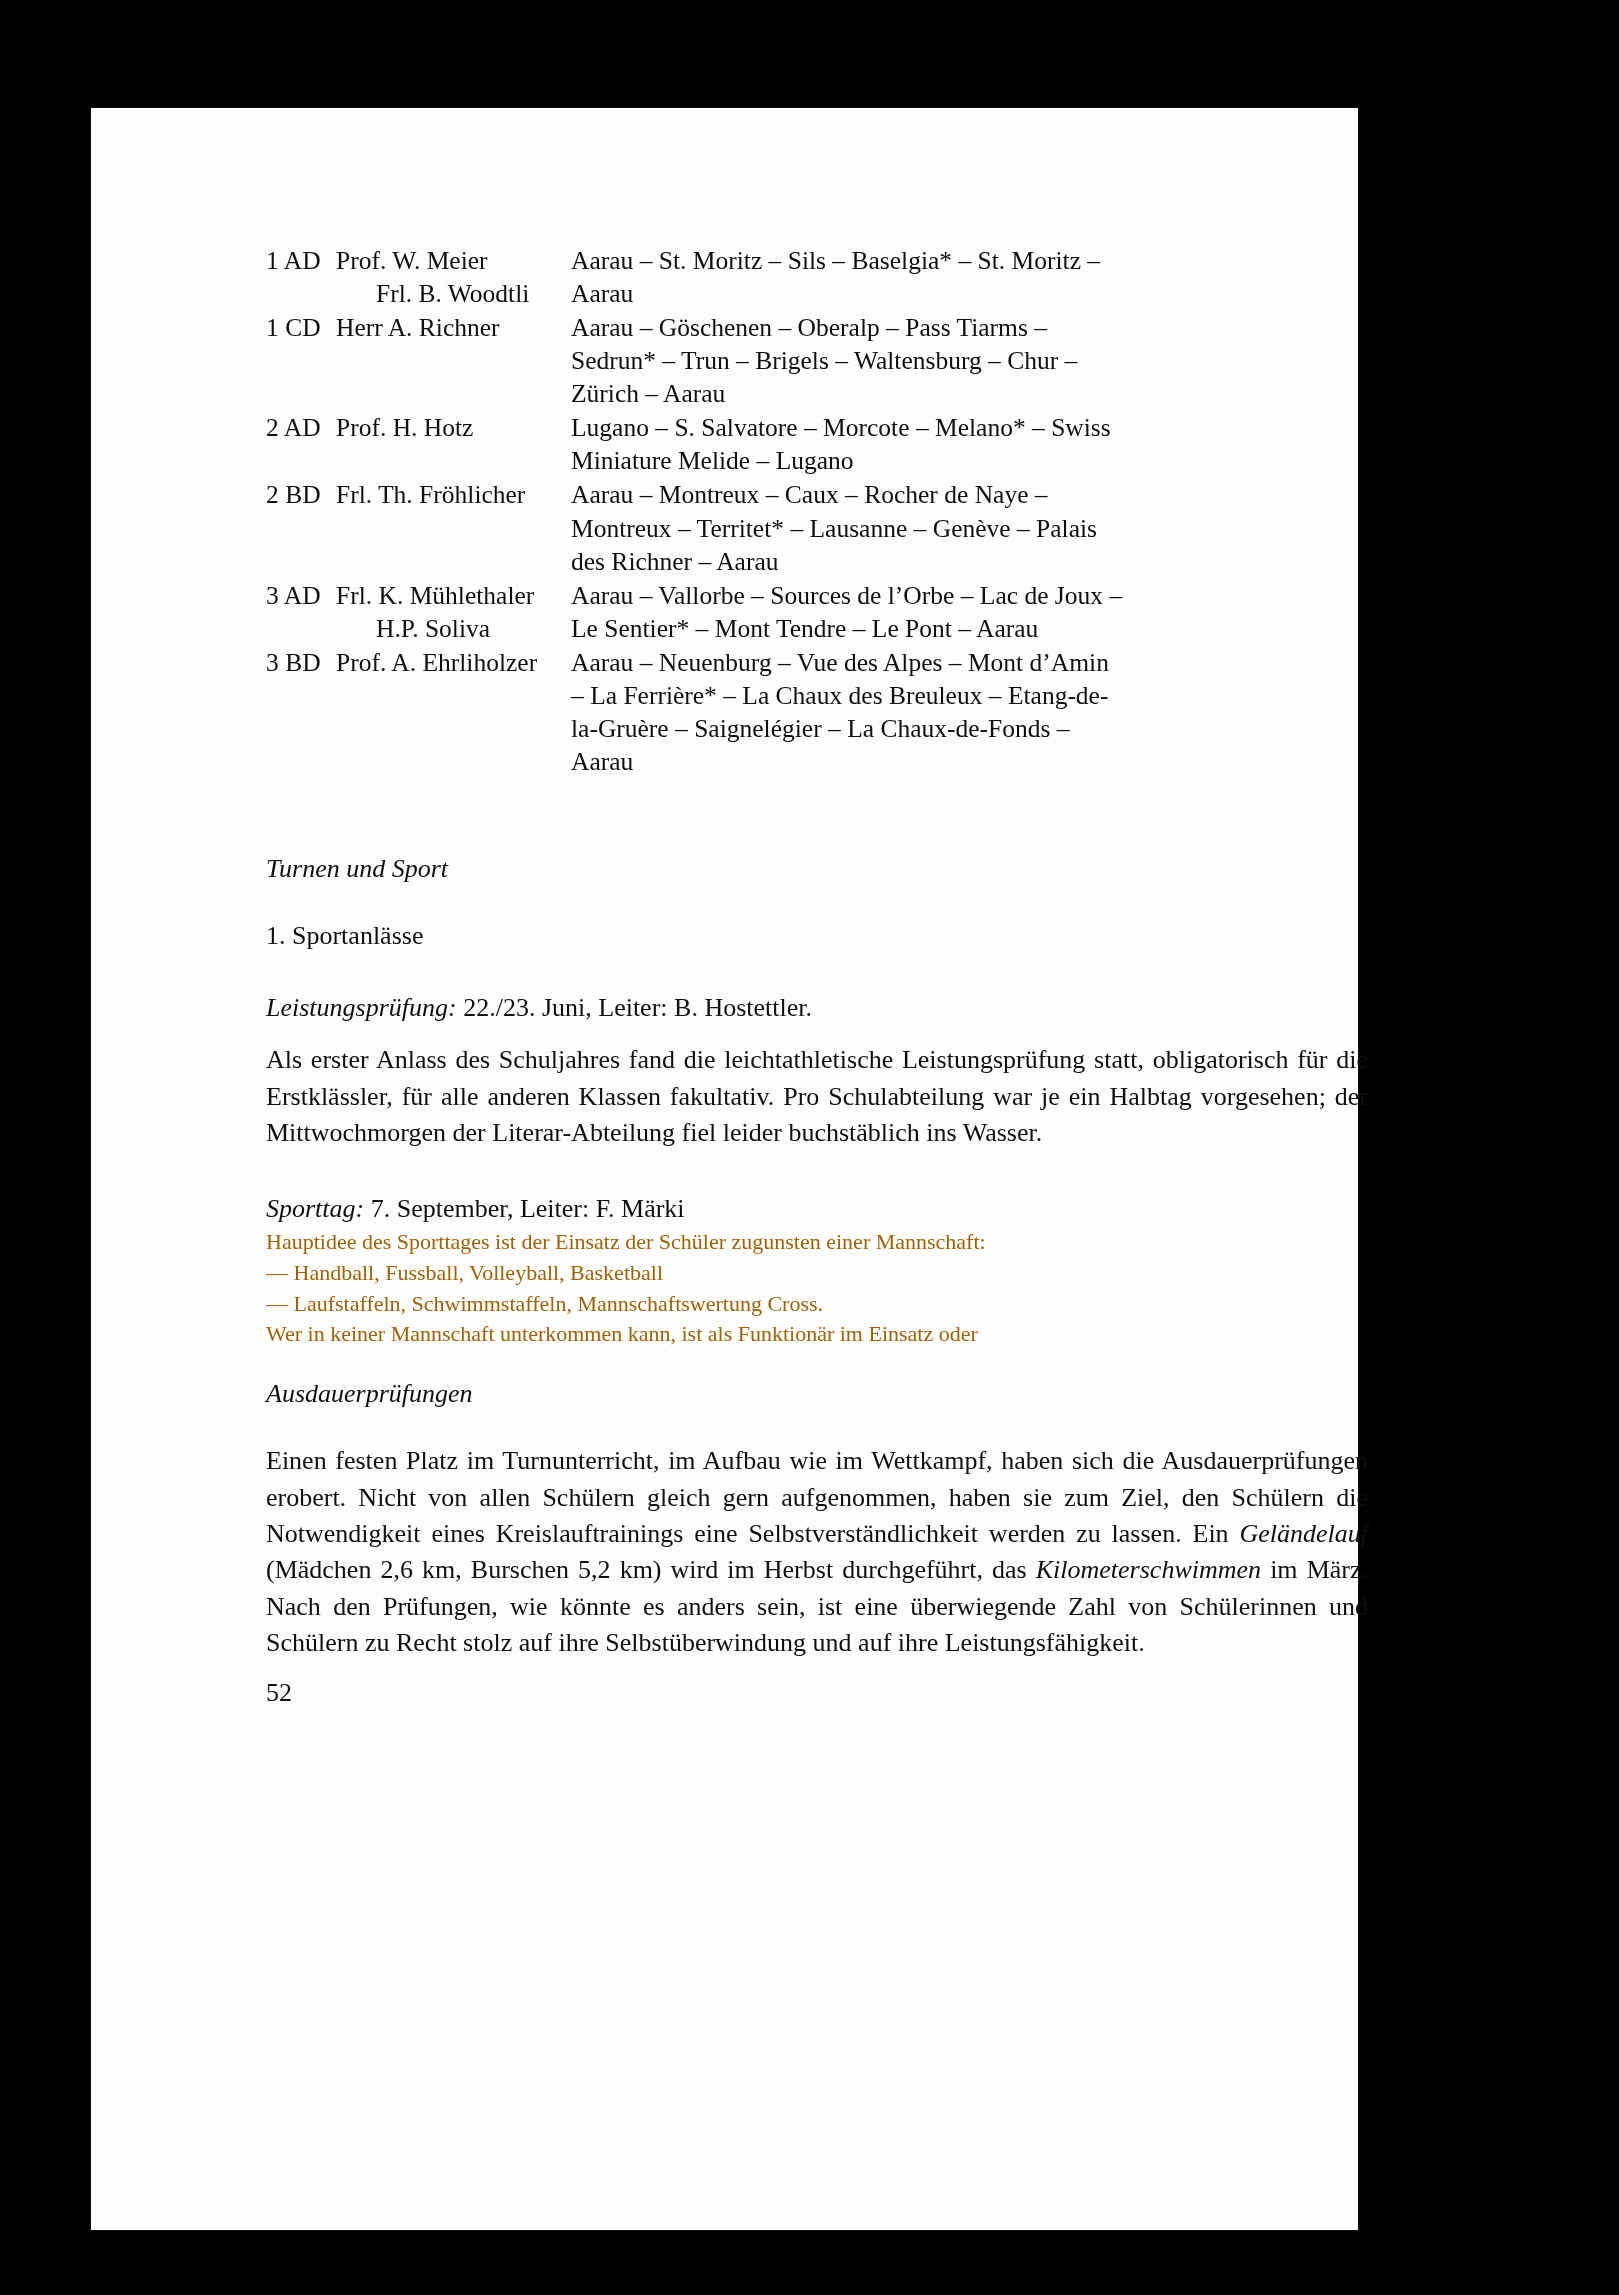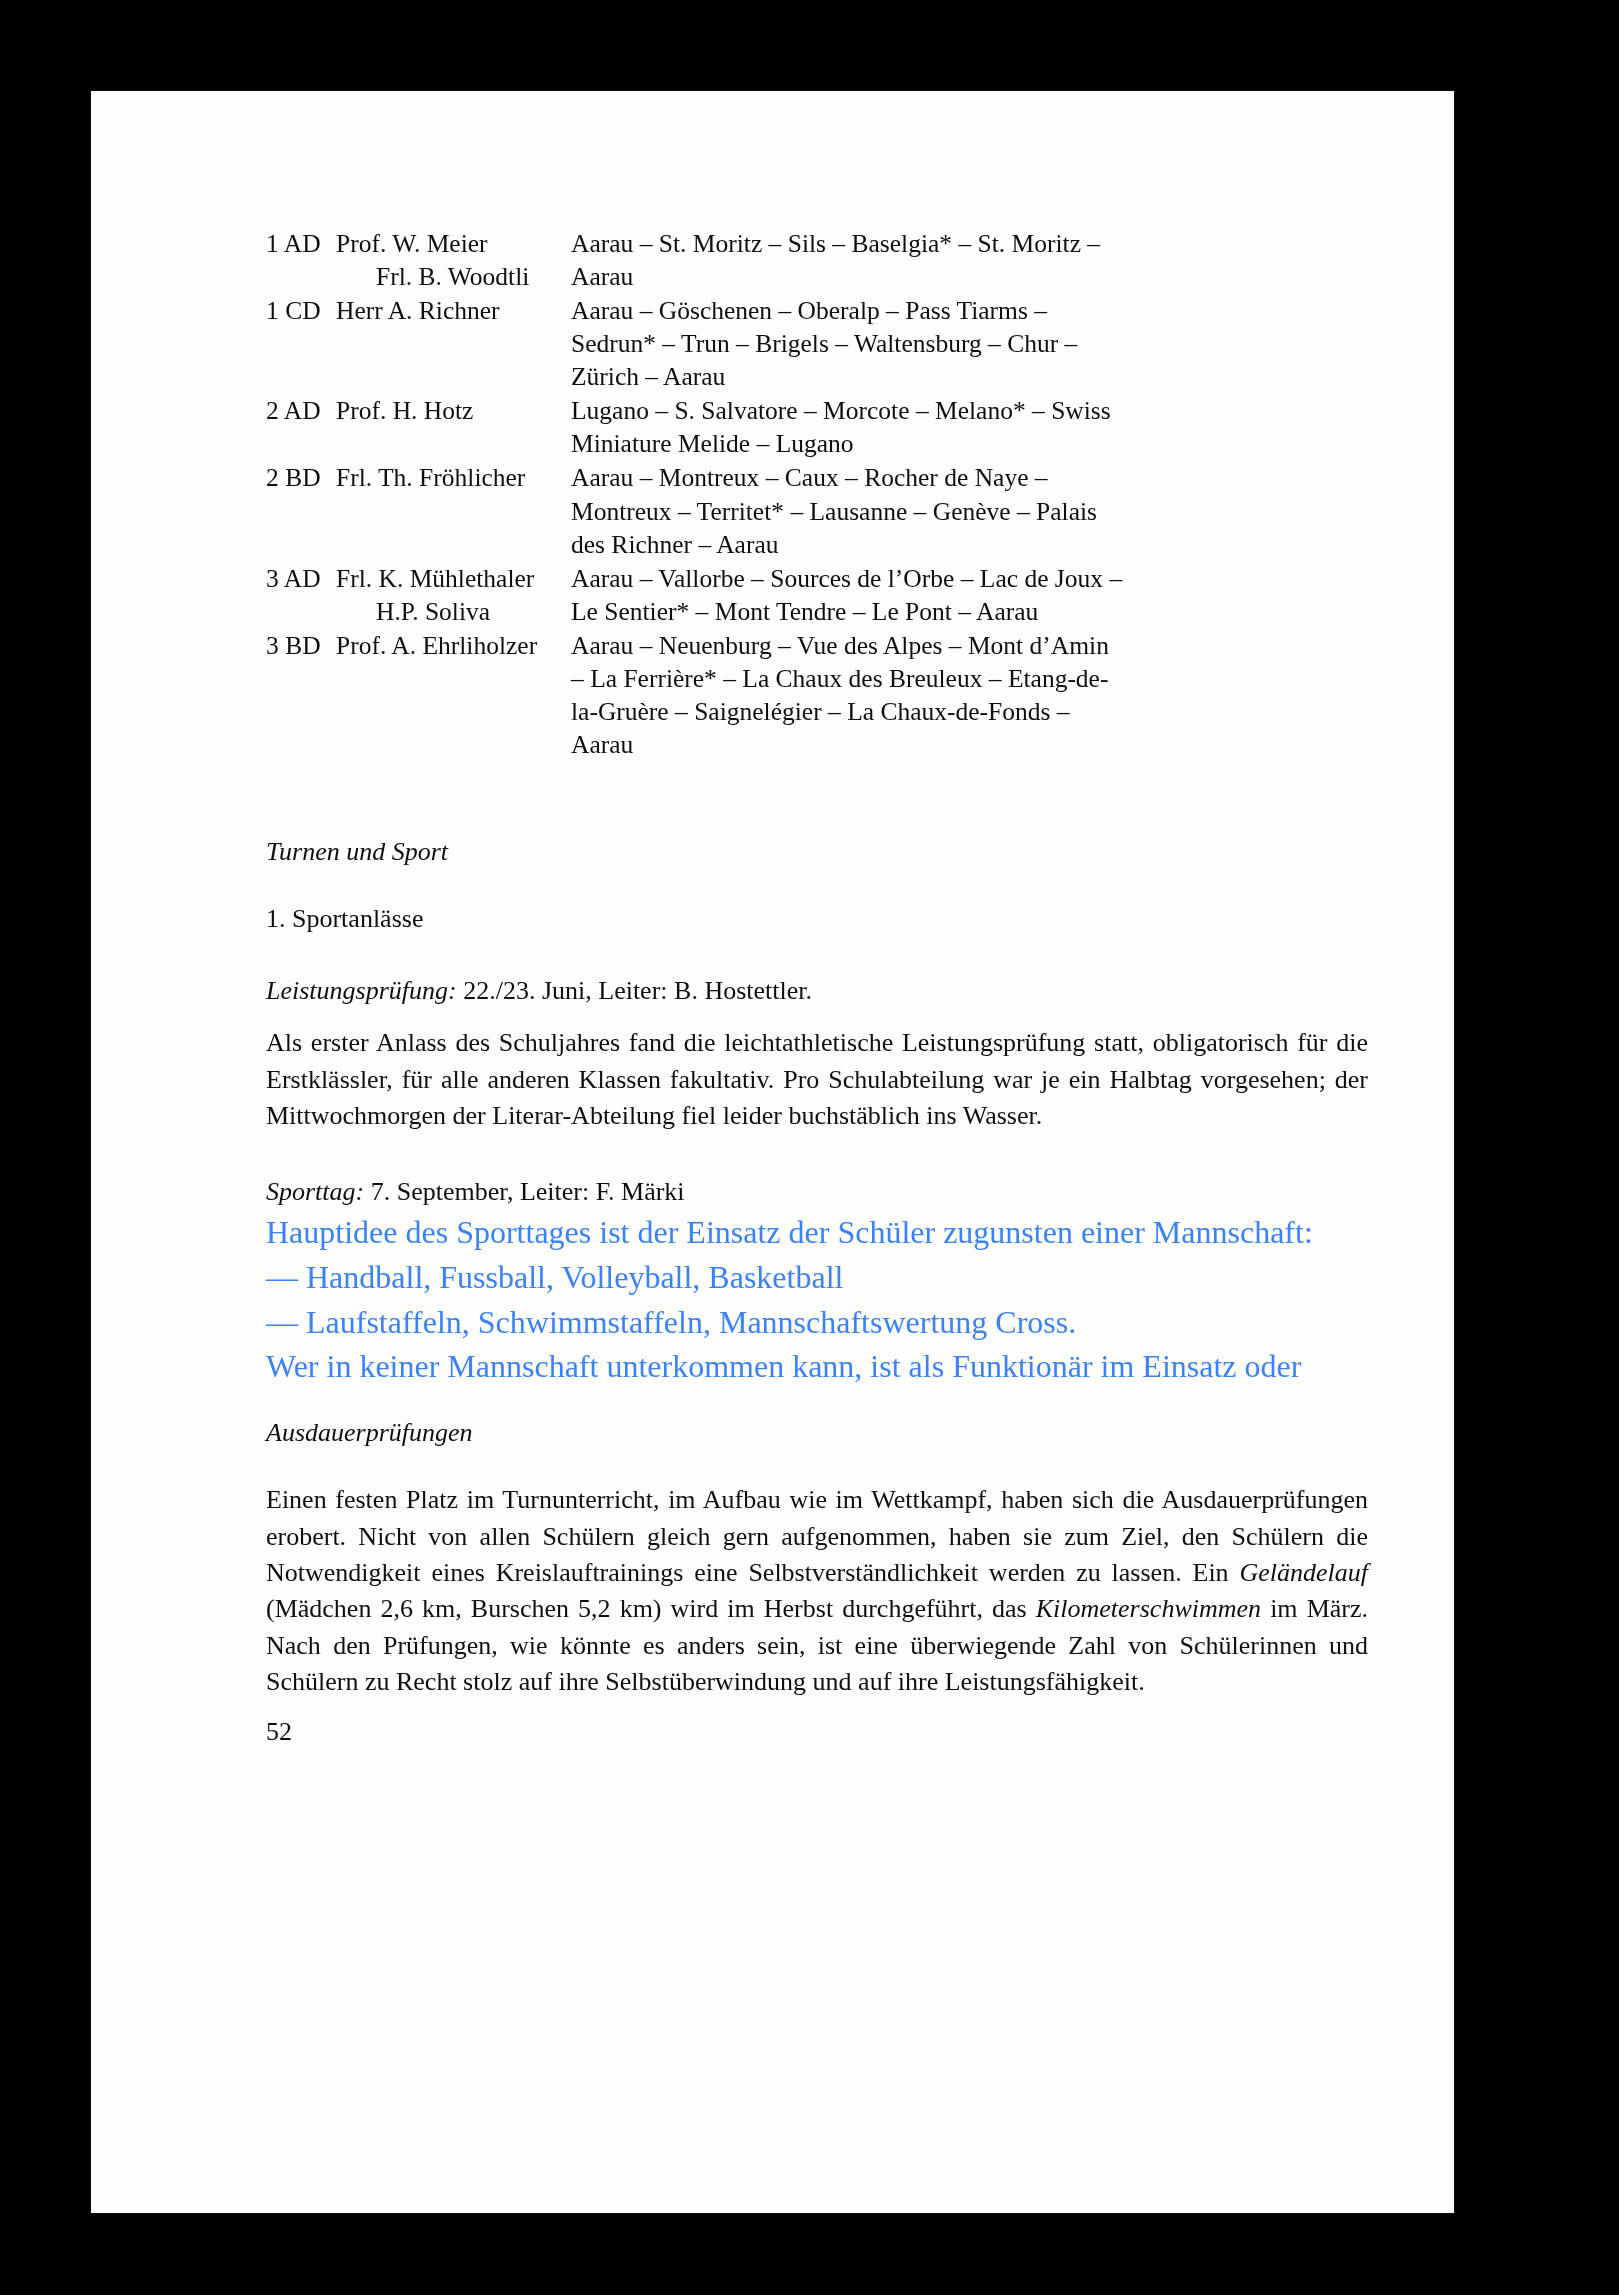--- a/index.html
+++ b/index.html
@@ -9,22 +9,22 @@
   }
   body {
     width: 1620px;
     height: 2295px;
     position: relative;
     font-family: "Liberation Serif", serif;
   }
   .page {
     position: absolute;
     left: 91px;
-    top: 91px;
-    width: 1363px;
+    top: 108px;
+    width: 1267px;
     height: 2122px;
     background: #fdfdfb;
     box-shadow: 0 0 0 0.8px #111;
   }
   .content {
     position: absolute;
     left: 175px;
     top: 136px;
     width: 1102px;
   }
@@ -80,23 +80,23 @@
     color: #100f0d;
     text-align: justify;
   }
   .para.tight { margin-top: 16px; }
   .para.just  { text-align: justify; }
   .lead-ital {
     font-style: italic;
   }
   .block-gap { margin-top: 39px; }
   .list-line {
-    font-size: 32px;
+    font-size: 22px;
     line-height: 1.40;
-    color: #3b82f6;
+    color: #a16207;
     font-family: Liberation Serif, serif;
   }
   .page-number {
     font-size: 26px;
     color: #100f0d;
     margin-top: 16px;
   }
 </style>
 </head>
 <body>

